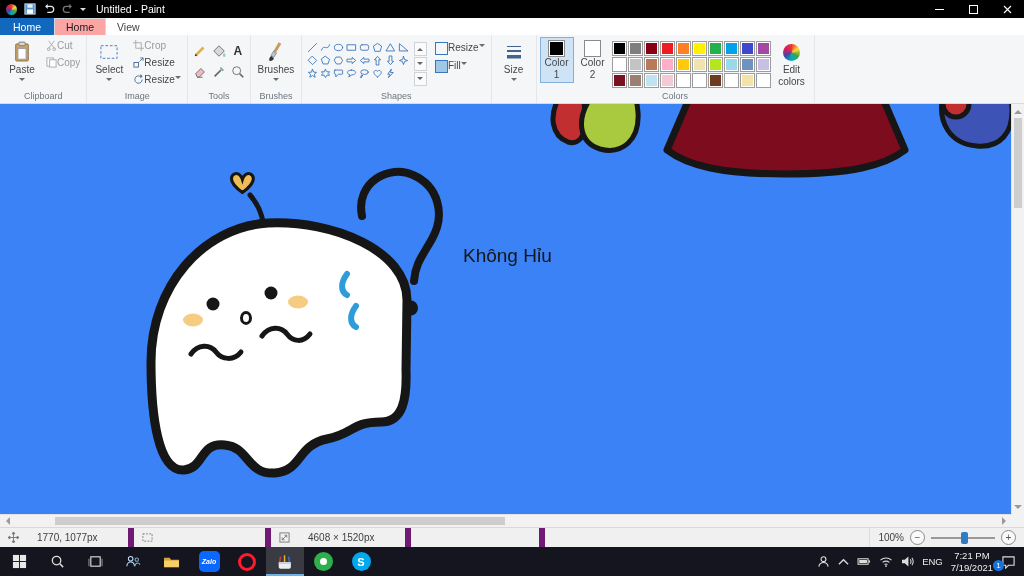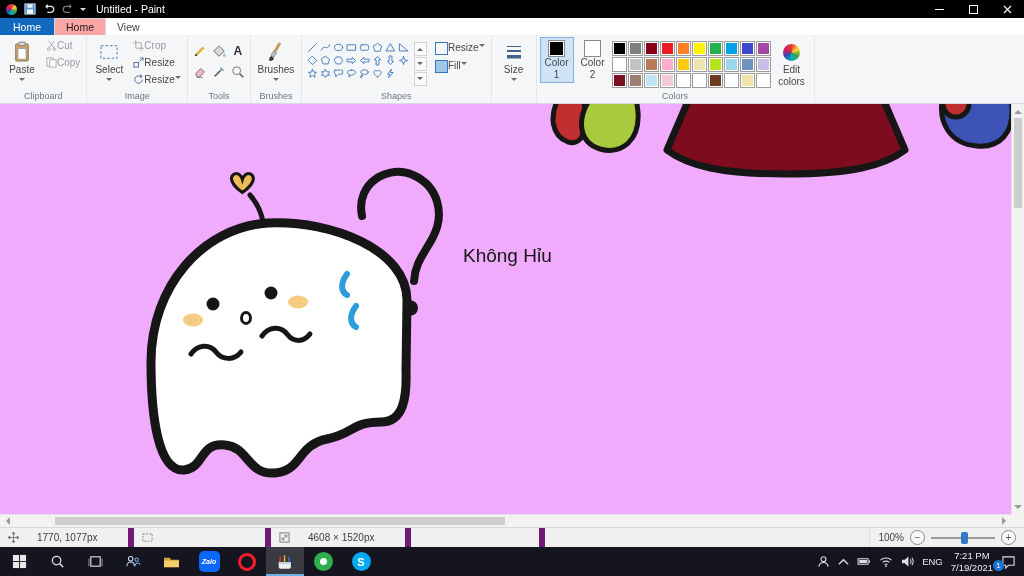--- a/index.html
+++ b/index.html
@@ -51,21 +51,21 @@
   .swpatch{width:11px;height:11px;border:1px solid #3b76bc;display:inline-block}
   .swpatch.fillp{background:#9fc7e8}
   .colorbtn{display:flex;flex-direction:column;align-items:center;width:30px;padding:2px 1px;border:1px solid transparent}
   .colorbtn.sel{background:#cfe3f7;border-color:#86afdc}
   .cswatch{width:15px;height:15px;border:1px solid #8a8a8a;box-shadow:inset 0 0 0 1px #fff}
   .palette{display:grid;grid-template-columns:repeat(10,15px);grid-auto-rows:15px;gap:1px;padding-top:4px}
   .swatch{width:13px;height:13px;border:1px solid #9c9c9c;box-shadow:inset 0 0 0 1px #fff}
   .colorwheel{width:17px;height:17px;border-radius:50%;background:conic-gradient(#e53935,#fdd835,#43a047,#00acc1,#3949ab,#d81b60,#e53935)}
 
   
-  .canvas-wrap{position:relative;flex:1;background:#f0abfc;overflow:hidden}
+  .canvas-wrap{position:relative;flex:1;background:#3b82f6;overflow:hidden}
   .drawing{position:absolute;left:0;top:0}
   .caption{font-family:"Liberation Sans",sans-serif;font-size:19px}
   .vscroll{position:absolute;right:0;top:0;bottom:12px;width:12px;background:#f2f2f2;border-left:1px solid #e3e3e3}
   .v-thumb{position:absolute;left:2px;top:14px;width:8px;height:90px;background:#cdcdcd}
   .hscroll{position:absolute;left:0;right:12px;bottom:0;height:12px;background:#f2f2f2;border-top:1px solid #e3e3e3}
   .h-thumb{position:absolute;left:55px;top:2px;width:450px;height:8px;background:#cdcdcd}
   .corner{position:absolute;right:0;bottom:0;width:12px;height:12px;background:#f2f2f2}
   .harr{position:absolute;top:2px;width:0;height:0;border:4px solid transparent}
   .harr.l{left:2px;border-right-color:#9a9a9a}
   .harr.r{right:2px;border-left-color:#9a9a9a}

